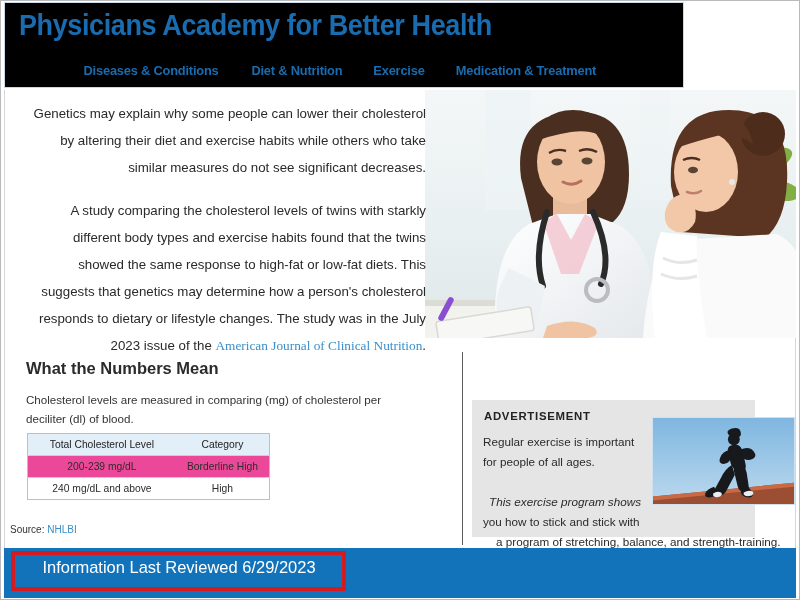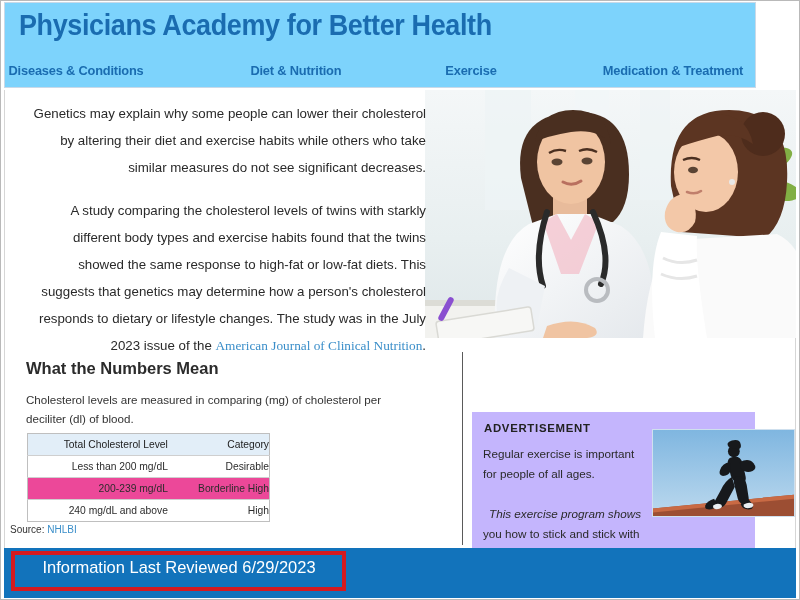--- a/index.html
+++ b/index.html
@@ -13,40 +13,40 @@
   #page {
     position: relative;
     width: 800px; height: 600px;
     background: #ffffff;
   }
 
   
   .site-header {
     position: absolute;
     left: 4px; top: 2px;
-    width: 752px; height: 86px;
-    background: #7dd3fc;
+    width: 680px; height: 86px;
+    background: #000000;
     border: 1px solid #c9d9e8;
   }
   .site-title {
     position: absolute;
     left: 14px; top: 6px;
     font-size: 29px;
     font-weight: bold;
     color: #1a6cb0;
     letter-spacing: -0.4px;
     transform: scaleX(0.93);
     transform-origin: left center;
     white-space: nowrap;
   }
   .nav {
     position: absolute;
     left: 0; right: 8px; top: 60px;
     display: flex;
-    justify-content: space-between;
+    justify-content: center;
     gap: 27px;
     white-space: nowrap;
   }
   .nav-item {
     font-size: 13.5px;
     font-weight: bold;
     color: #1a6cb0;
     letter-spacing: -0.2px;
     transform: scaleX(0.95);
     transform-origin: center;
@@ -107,21 +107,21 @@
   .chol-table {
     position: absolute;
     left: 27px; top: 433px;
     width: 243px;
     border-collapse: collapse;
     border: 1px solid #bfbfbf;
     background: #fff;
   }
   .chol-table td, .chol-table th {
     font-size: 10.3px;
-    text-align: right;
+    text-align: center;
     font-weight: normal;
     color: #2c2c2c;
     padding: 5px 0 5px 8px;
     border: none;
   }
   .chol-table thead tr { background: #e2eef8; }
   .chol-table thead th { color:#222; }
   .chol-table tbody tr.alt { background: #ec4899; }
   .chol-table tbody tr { border-top: 1px solid #cfcfcf; }
   .chol-table .col-cat { width: 42%; }
@@ -156,23 +156,23 @@
     display: inline-block;
   }
   .signup-rest {
     font-size: 13.5px;
     font-weight: bold;
     color: #222;
     margin-left: 4px;
   }
   .ad-box {
     position: absolute;
-    left: 472px; top: 412px;
+    left: 472px; top: 400px;
     width: 283px; height: 137px;
-    background: #c4b5fd;
+    background: #e5e5e5;
   }
   .ad-label {
     position: absolute;
     left: 12px; top: 10px;
     font-size: 11.4px;
     font-weight: bold;
     letter-spacing: 0.7px;
     color: #222;
   }
   .ad-text {
@@ -338,24 +338,20 @@
   <div class="numbers-sub">Cholesterol levels are measured in comparing (mg) of cholesterol per deciliter (dl) of blood.</div>
 
   <table class="chol-table">
     <thead>
       <tr>
         <th>Total Cholesterol Level</th>
         <th class="col-cat">Category</th>
       </tr>
     </thead>
     <tbody>
-      <tr>
-        <td>Less than 200 mg/dL</td>
-        <td class="col-cat">Desirable</td>
-      </tr>
       <tr class="alt">
         <td>200-239 mg/dL</td>
         <td class="col-cat">Borderline High</td>
       </tr>
       <tr>
         <td>240 mg/dL and above</td>
         <td class="col-cat">High</td>
       </tr>
     </tbody>
   </table>

